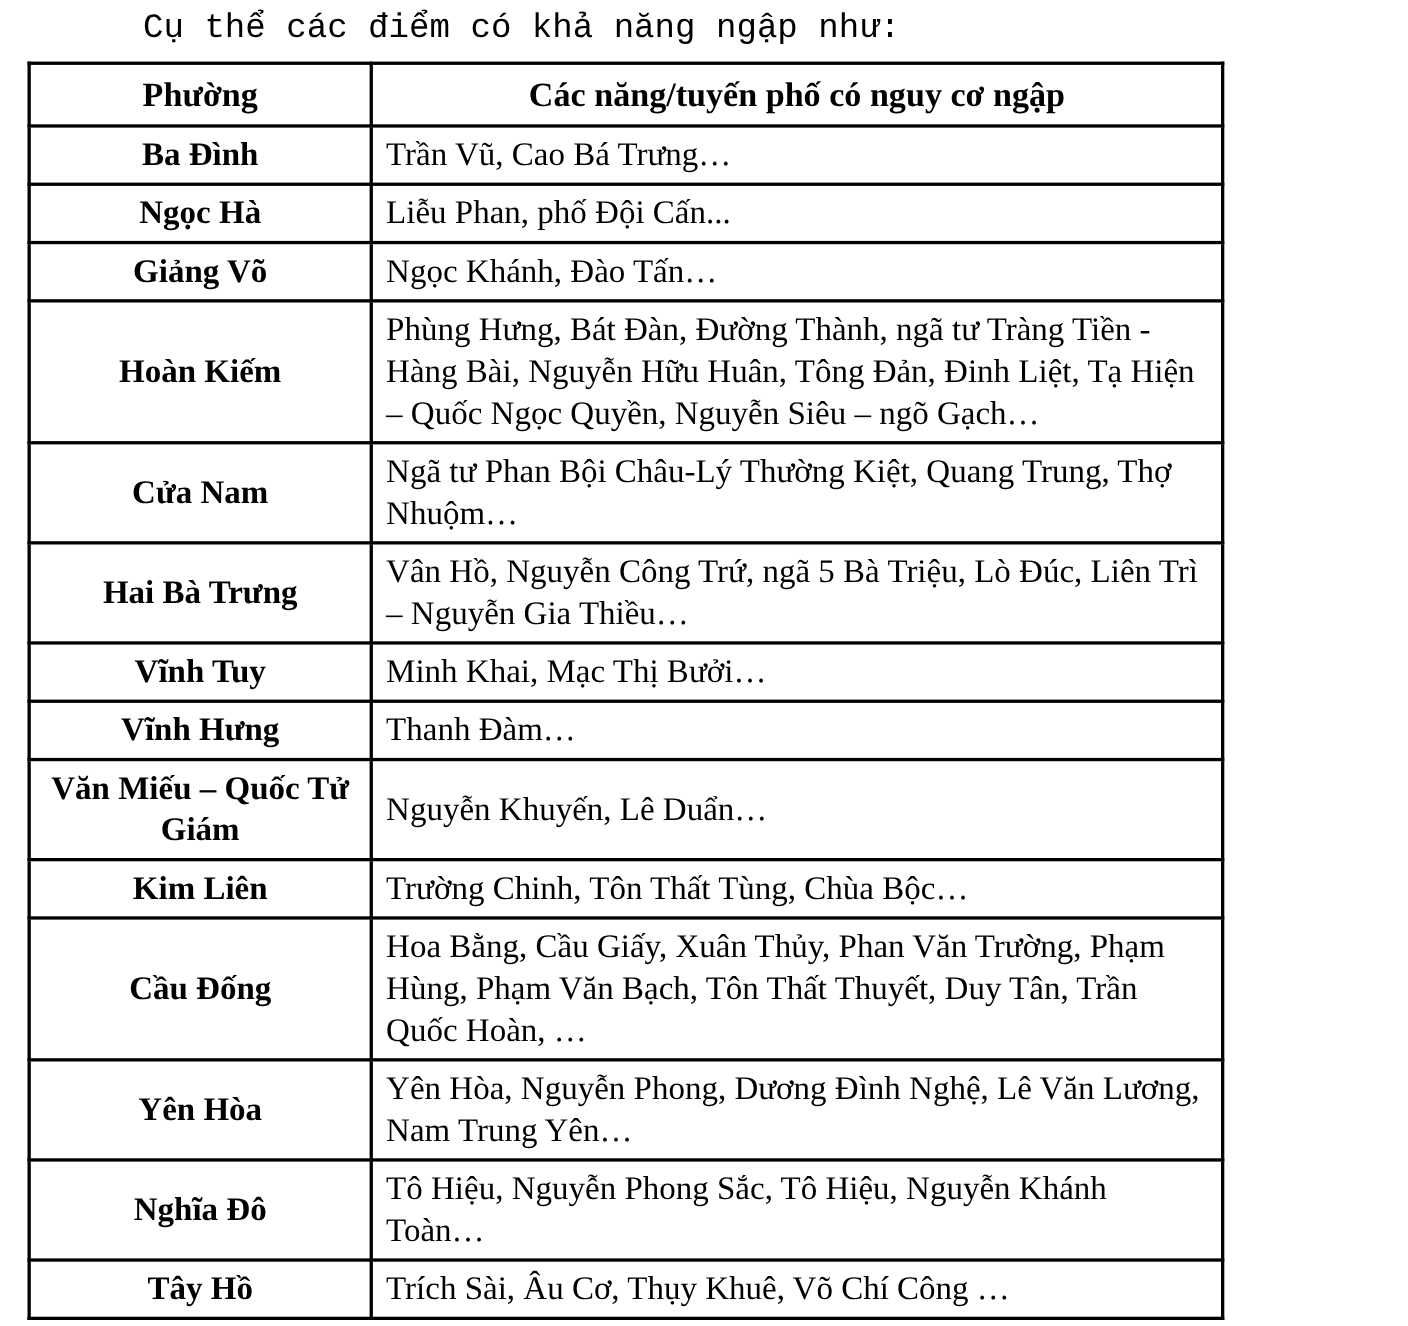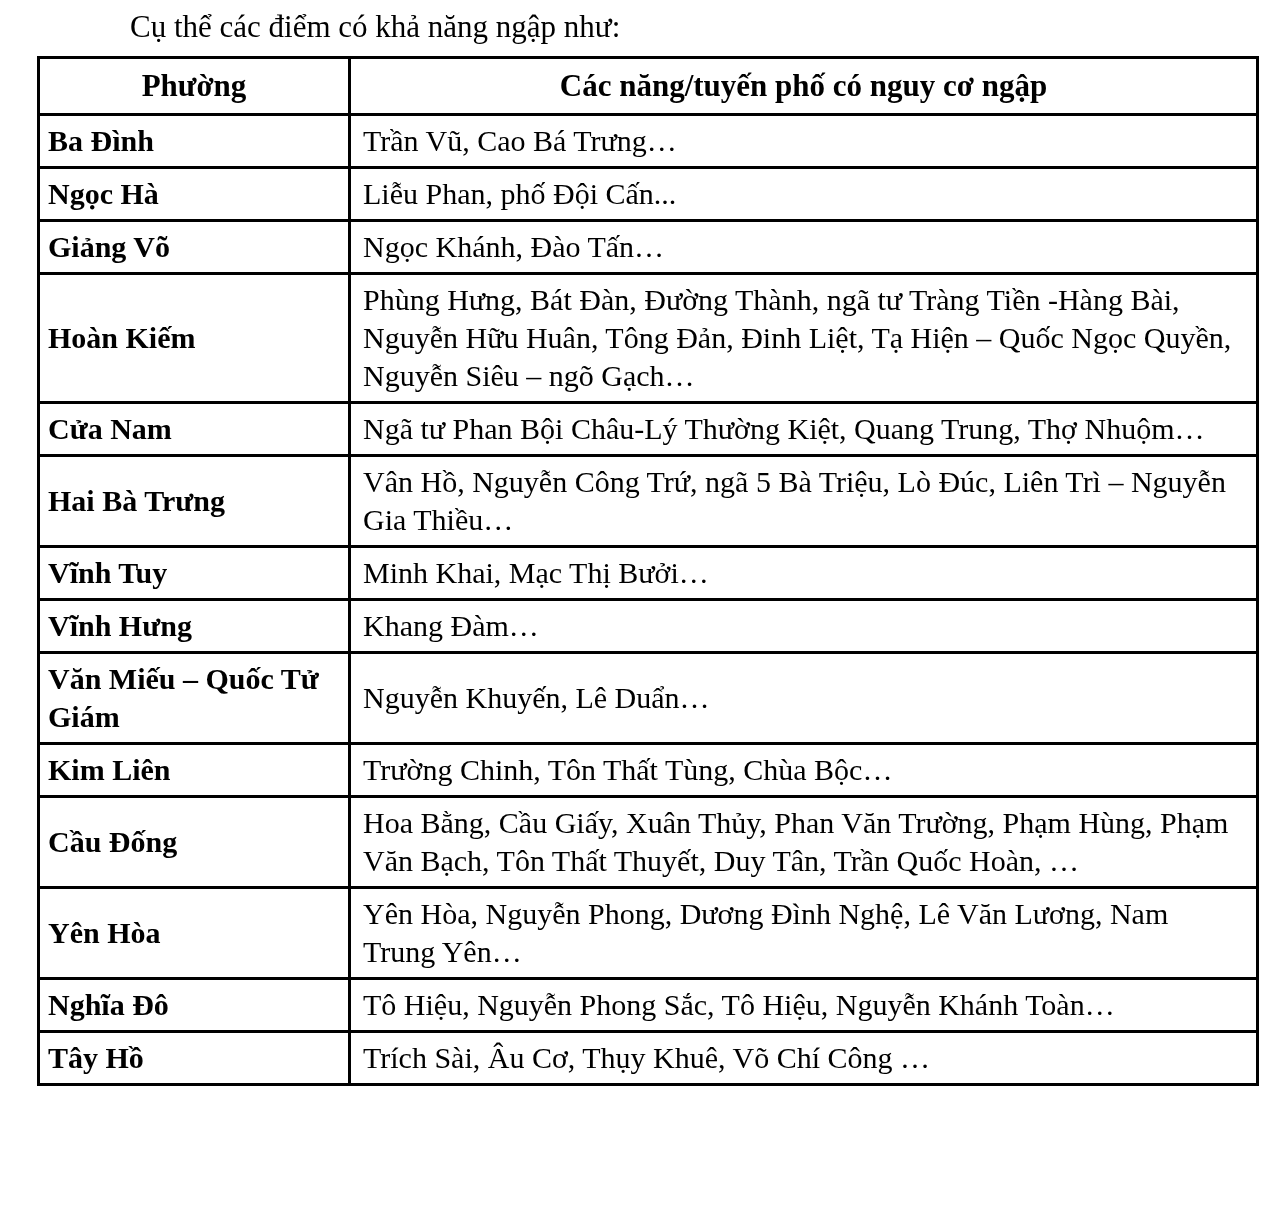--- a/index.html
+++ b/index.html
@@ -18,43 +18,44 @@
     position: relative;
     width: 1280px;
     height: 1205px;
   }
   .doc-title {
     margin: 0;
     padding: 10px 0 12px 130px;
     font-size: 31px;
     line-height: 34px;
     font-weight: normal;
+    font-family: Liberation Mono, monospace;
   }
   table.flood-table {
     border-collapse: collapse;
-    margin-left: 37px;
-    width: 1222px;
+    margin-left: 25px;
+    width: 1088px;
     table-layout: fixed;
   }
   table.flood-table th,
   table.flood-table td {
     border: 3px solid #000000;
     vertical-align: middle;
   }
   table.flood-table th {
     font-size: 31px;
     font-weight: bold;
     text-align: center;
     padding: 9px 4px;
     line-height: 36px;
   }
   th.col-ward { width: 300px; }
   td.ward-cell {
     font-weight: bold;
-    text-align: left;
+    text-align: center;
     font-size: 30px;
     line-height: 38px;
     padding: 6px 8px;
   }
   td.streets-cell {
     font-size: 30px;
     line-height: 38px;
     text-align: left;
     padding: 6px 14px 6px 12px;
   }
@@ -96,21 +97,21 @@
         <tr>
           <td class="ward-cell">Hai Bà Trưng</td>
           <td class="streets-cell">Vân Hồ, Nguyễn Công Trứ, ngã 5 Bà Triệu, Lò Đúc, Liên Trì – Nguyễn Gia Thiều…</td>
         </tr>
         <tr>
           <td class="ward-cell">Vĩnh Tuy</td>
           <td class="streets-cell">Minh Khai, Mạc Thị Bưởi…</td>
         </tr>
         <tr>
           <td class="ward-cell">Vĩnh Hưng</td>
-          <td class="streets-cell">Khang Đàm…</td>
+          <td class="streets-cell">Thanh Đàm…</td>
         </tr>
         <tr>
           <td class="ward-cell">Văn Miếu – Quốc Tử Giám</td>
           <td class="streets-cell">Nguyễn Khuyến, Lê Duẩn…</td>
         </tr>
         <tr>
           <td class="ward-cell">Kim Liên</td>
           <td class="streets-cell">Trường Chinh, Tôn Thất Tùng, Chùa Bộc…</td>
         </tr>
         <tr>

